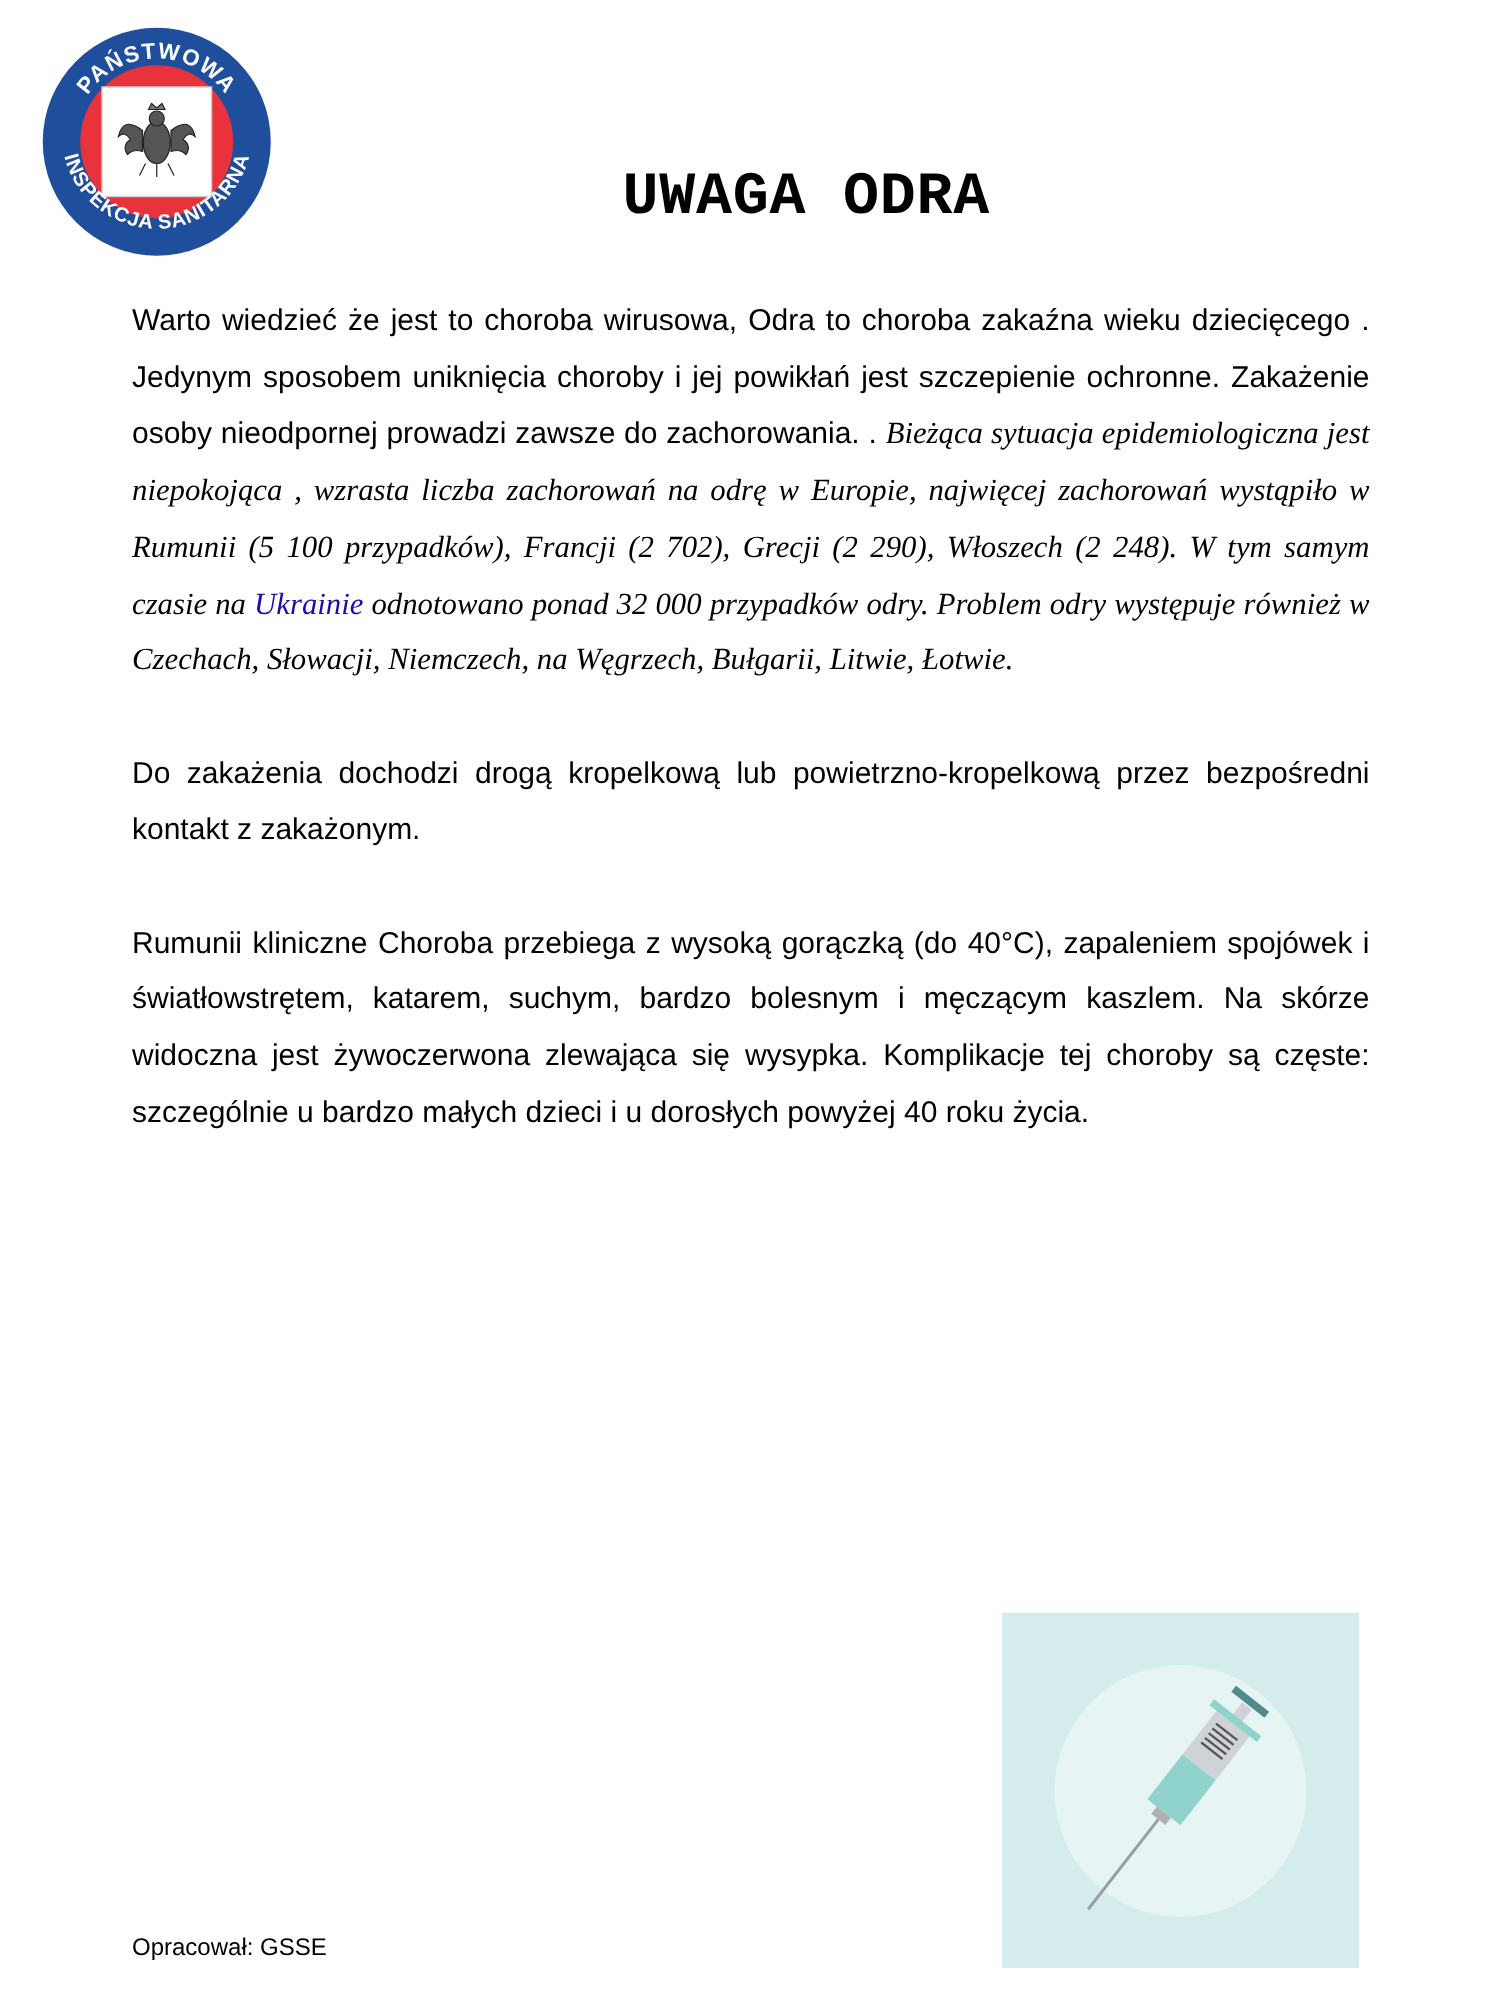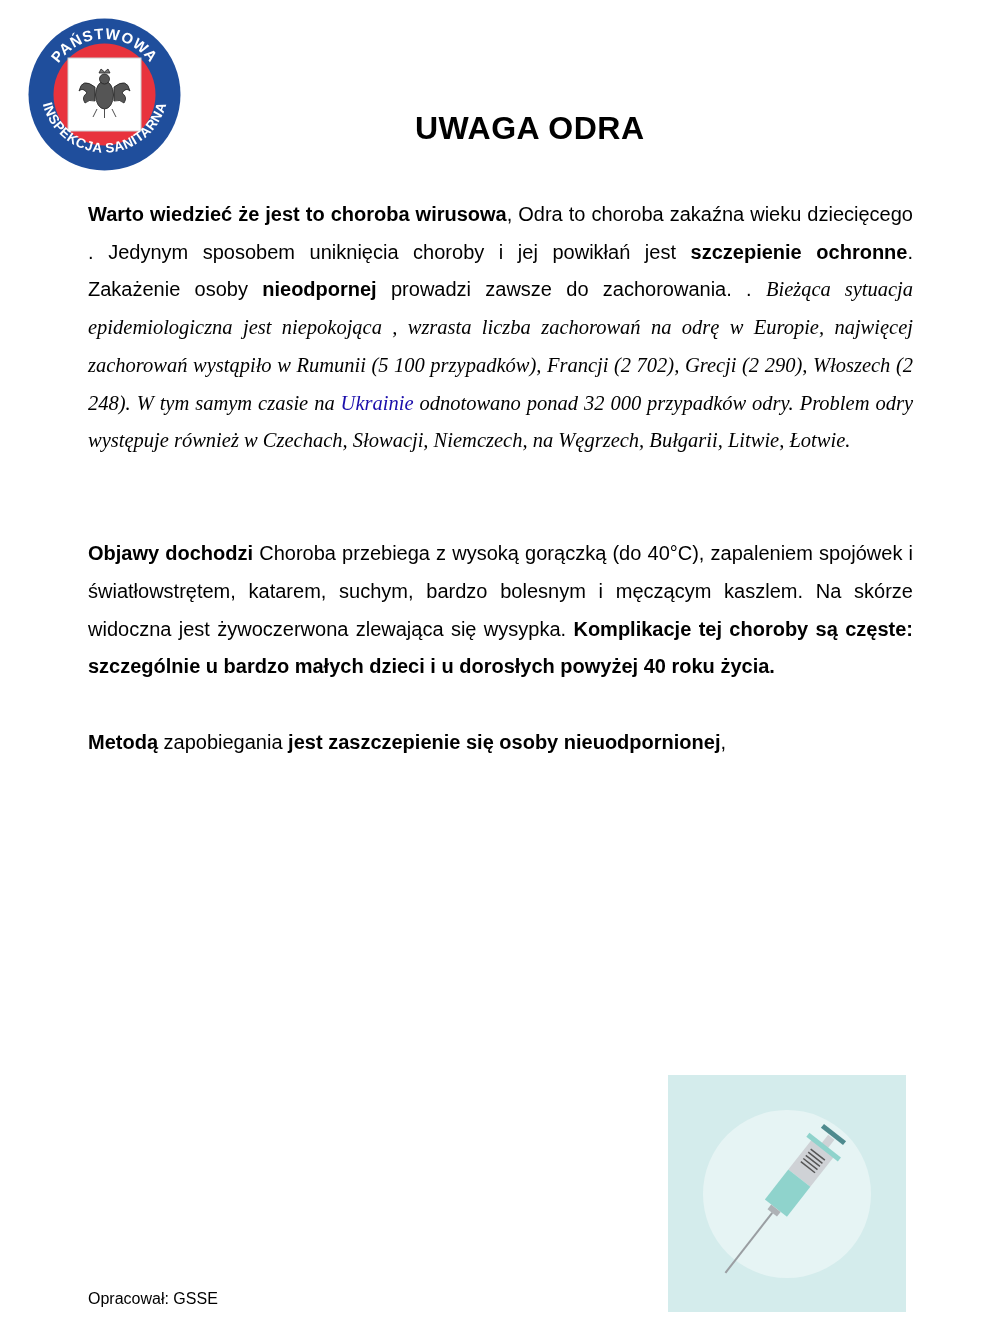--- a/index.html
+++ b/index.html
@@ -1,24 +1,24 @@
 <!DOCTYPE html>
 <html><head>
 <meta charset="utf-8">
 <style>
   html, body { margin: 0; padding: 0; background: #ffffff; }
   body { width: 1000px; height: 1336px; position: relative; overflow: hidden; color: #000; }
   .logo { position: absolute; left: 27px; top: 17px; width: 155px; height: 155px; }
-  .title { position: absolute; left: 415px; top: 110px; font-family: Liberation Sans, sans-serif; font-weight: bold; font-size: 32px; letter-spacing: 0.5px; }
+  .title { position: absolute; left: 415px; top: 110px; font-family: Liberation Mono, monospace; font-weight: bold; font-size: 40px; letter-spacing: 0.5px; }
   .content { position: absolute; left: 88px; top: 196px; width: 825px; font-family: "Liberation Sans", sans-serif; font-size: 20px; line-height: 37.7px; text-align: justify; }
   .content p { margin: 0; }
   .gap { height: 37.7px; }
   .it { font-family: "Liberation Serif", serif; font-style: italic; font-size: 20.5px; }
   .link { color: #1a0dab; cursor: pointer; }
-  b { font-weight: bold; }
+  b { font-weight: normal; }
   .illustration { position: absolute; left: 668px; top: 1075px; width: 238px; height: 237px; }
   .footer { position: absolute; left: 88px; top: 1290px; font-family: "Liberation Sans", sans-serif; font-size: 16px; }
 </style>
 </head>
 <body>
 
 <div class="logo">
   <svg width="155" height="155" viewBox="0 0 155 155">
     <defs>
       <path id="arcTop" d="M 22 77.5 A 55.5 55.5 0 0 1 133 77.5"></path>
@@ -44,28 +44,28 @@
   </svg>
 </div>
 
 <div class="title">UWAGA ODRA</div>
 
 <div class="content">
   <p>
     <b>Warto wiedzieć że jest  to choroba wirusowa</b><span>,  Odra to choroba zakaźna wieku dziecięcego . Jedynym sposobem uniknięcia   choroby  i jej powikłań jest </span><b>szczepienie ochronne</b><span>. Zakażenie osoby </span><b>nieodpornej</b><span> prowadzi zawsze do zachorowania. . </span><span class="it">Bieżąca sytuacja epidemiologiczna   jest niepokojąca ,  wzrasta liczba zachorowań na odrę w Europie, najwięcej zachorowań wystąpiło w Rumunii (5 100 przypadków), Francji (2 702), Grecji (2 290), Włoszech (2 248). W tym samym czasie na </span><span class="it link">Ukrainie</span><span class="it"> odnotowano ponad 32 000 przypadków odry. Problem odry występuje również w Czechach, Słowacji, Niemczech, na Węgrzech, Bułgarii, Litwie, Łotwie.</span>
   </p>
   <div class="gap"></div>
-  <div class="gap"></div>
   <p>
-    <b>Objawy dochodzi</b><span> Choroba przebiega z wysoką gorączką (do 40°C), zapaleniem spojówek i światłowstrętem, katarem, suchym, bardzo bolesnym i męczącym kaszlem. Na skórze widoczna jest żywoczerwona zlewająca się wysypka. </span><b>Komplikacje tej choroby są częste: szczególnie u bardzo małych dzieci i u dorosłych powyżej 40 roku życia.</b>
+    <b>Do zakażenia</b><span> dochodzi drogą kropelkową lub powietrzno-kropelkową przez bezpośredni kontakt z zakażonym.</span>
   </p>
   <div class="gap"></div>
   <p>
-    <b>Metodą</b><span> zapobiegania </span><b>jest zaszczepienie się   osoby  nieuodpornionej</b><span>,</span>
+    <b>Rumunii kliniczne</b><span> Choroba przebiega z wysoką gorączką (do 40°C), zapaleniem spojówek i światłowstrętem, katarem, suchym, bardzo bolesnym i męczącym kaszlem. Na skórze widoczna jest żywoczerwona zlewająca się wysypka. </span><b>Komplikacje tej choroby są częste: szczególnie u bardzo małych dzieci i u dorosłych powyżej 40 roku życia.</b>
   </p>
+  <div class="gap"></div>
   <div class="gap"></div>
 </div>
 
 <div class="illustration">
   <svg width="238" height="237" viewBox="0 0 238 237">
     <rect x="0" y="0" width="238" height="237" fill="#d4ecec"></rect>
     <circle cx="119" cy="119" r="84" fill="#e6f4f4"></circle>
     <g transform="translate(119 119) rotate(38)">
       <rect x="-14" y="-58" width="28" height="38" fill="#cfd2d6"></rect>
       <rect x="-14" y="-20" width="28" height="38" fill="#8fd3cc"></rect>

